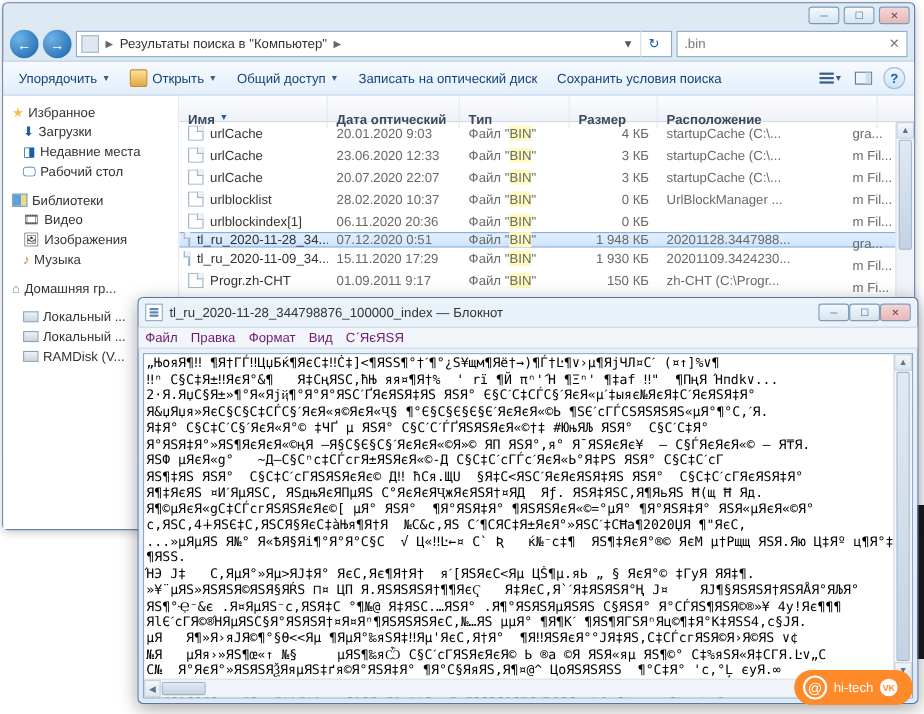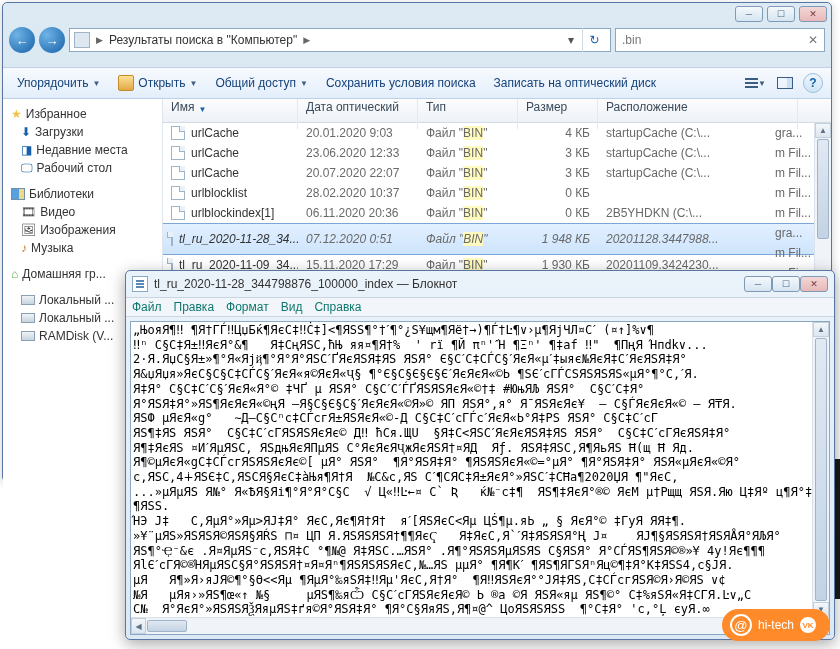--- a/index.html
+++ b/index.html
@@ -17,21 +17,21 @@
   .orb { width: 26px; height: 26px; border-radius: 50%; background: radial-gradient(circle at 30% 30%, #6fb3e6, #1560a8); display: flex; align-items: center; justify-content: center; color: #fff; font-size: 13px; }
   .addr { flex: 1; height: 24px; background: #fff; border: 1px solid #8aa8c4; display: flex; align-items: center; padding: 0 4px; gap: 4px; }
   .addr .icon { width: 16px; height: 16px; background: #dfe8f0; border: 1px solid #9fb4c7; }
   .crumb { color: #333; }
   .tri { color: #666; font-size: 9px; padding: 0 2px; }
   .addr .flex { flex: 1; }
   .dd { width: 14px; text-align: center; color: #555; }
   .refbtn { width: 24px; height: 24px; border-left: 1px solid #cfdbe6; display: flex; align-items: center; justify-content: center; color: #1560a8; }
   .search { width: 210px; height: 24px; background: #fff; border: 1px solid #8aa8c4; display: flex; align-items: center; padding: 0 6px; color: #777; }
   .search .txt { flex: 1; }
-  .toolbar { height: 32px; background: linear-gradient(to bottom,#f7fafe,#e3eefb); border-top: 1px solid #bcd1e5; border-bottom: 1px solid #bcd1e5; display: flex; align-items: center; padding: 0 8px; gap: 6px; margin-top: 12px; }
+  .toolbar { height: 32px; background: linear-gradient(to bottom,#f7fafe,#e3eefb); border-top: 1px solid #bcd1e5; border-bottom: 1px solid #bcd1e5; display: flex; align-items: center; padding: 0 8px; gap: 6px; }
   .tbtn { color: #14427a; padding: 3px 6px; display: flex; align-items: center; gap: 4px; border-radius: 3px; }
   .tbtn .arr { font-size: 8px; color: #3c5d82; }
   .tbicon { width: 16px; height: 16px; }
   .tbicon.open { background: linear-gradient(#ffe29a,#e0a843); border: 1px solid #c48b2a; border-radius: 2px; }
   .toolbar .flex { flex: 1; }
   .viewbtn { width: 24px; height: 20px; border: 1px solid transparent; display: flex; align-items: center; justify-content: center; color: #3c5d82; border-radius: 2px; }
   .viewbtn svg { display: block; }
   .body { display: flex; height: calc(100% - 84px); position: relative; }
   .sidebar { width: 160px; background: #fff; border-right: 1px solid #e0e6ed; padding: 6px 4px; overflow: hidden; }
   .navgroup { margin-bottom: 8px; }
@@ -40,36 +40,36 @@
   .star { color: #f1c24a; font-size: 12px; }
   .blue { color: #1560a8; font-size: 12px; }
   .folder { width: 14px; height: 11px; background: linear-gradient(#ffe29a,#e0a843); border: 1px solid #c48b2a; border-radius: 1px; display: inline-block; }
   .lib { width: 14px; height: 12px; background: linear-gradient(90deg,#5aa0dc 60%,#f0d88a 60%); border: 1px solid #6e91b2; display: inline-block; }
   .pc { width: 14px; height: 11px; background: #e8edf2; border: 1px solid #889fb4; display: inline-block; position: relative; }
   .pc::after { content:""; position:absolute; left:3px; right:3px; bottom:-3px; height:2px; background:#889fb4; }
   .drive { width: 14px; height: 10px; background: linear-gradient(#f0f3f6,#c8d4de); border: 1px solid #8ba0b3; display: inline-block; }
   .home { color: #5fa94d; font-size: 12px; }
   .list { flex: 1; background: #fff; position: relative; overflow: hidden; }
   .cols { display: flex; height: 24px; background: linear-gradient(#fcfcfd,#eef2f7); border-bottom: 1px solid #d2dbe4; color: #3a4a5a; }
-  .cols > div { border-right: 1px solid #e3e9ef; padding: 15px 8px; display: flex; align-items: flex-end; gap: 4px; position: relative; }
+  .cols > div { border-right: 1px solid #e3e9ef; padding: 15px 8px; display: flex; align-items: flex-start; gap: 4px; position: relative; font-weight: bold; }
   .cols .name { width: 135px; }
   .cols .date { width: 120px; }
   .cols .type { width: 100px; }
   .cols .size { width: 80px; }
   .cols .loc  { width: 200px; }
   .sorticon { font-size: 8px; color: #1560a8; }
   .rows { }
   .row { display: flex; height: 20px; align-items: center; color: #333; }
   .row > div { padding: 0 8px; white-space: nowrap; overflow: hidden; text-overflow: ellipsis; }
   .row .name { width: 135px; display: flex; align-items: center; gap: 6px; }
   .row .date { width: 120px; color: #696969; }
   .row .type { width: 100px; color: #696969; }
   .row .size { width: 80px; color: #696969; text-align: right; }
   .row .loc  { width: 200px; color: #696969; }
-  .row.sel { background: linear-gradient(#e3f0ff,#cde4fd); border-top: 1px solid #7aa7d6; border-bottom: 1px solid #7aa7d6; height: 32px; font-style: italic; }
+  .row.sel { background: linear-gradient(#e3f0ff,#cde4fd); border-top: 1px solid #7aa7d6; border-bottom: 1px solid #7aa7d6; height: 14px; }
   .ficon { width: 14px; height: 14px; background: #fff; border: 1px solid #9fb4c7; position: relative; }
   .ficon::before { content:""; position:absolute; right:-1px; top:-1px; width:5px; height:5px; background:#eaf1f7; border-left:1px solid #9fb4c7; border-bottom:1px solid #9fb4c7;}
   .hl { background: #fffbbf; }
   .detailbar { position: absolute; left: 0; right: 0; bottom: 0; height: 48px; background: linear-gradient(#f1f6fb,#e3edf7); border-top: 1px solid #c6d5e3; display: flex; align-items: center; padding: 6px 10px; gap: 10px; }
   .detailicon { width: 36px; height: 36px; background: #fff; border: 1px solid #9fb4c7; position: relative; }
   .detailicon::before { content:""; position:absolute; right:-1px; top:-1px; width:10px; height:10px; background:#eaf1f7; border-left:1px solid #9fb4c7; border-bottom:1px solid #9fb4c7;}
   .detailtext .fn { color: #333; }
   .detailtext .ft { color: #666; }
   .scroll { position: absolute; right: 0; top: 24px; bottom: 48px; width: 17px; background: #f0f3f7; border-left: 1px solid #dbe2ea; }
   .scroll .thumb { position: absolute; left: 2px; right: 2px; top: 16px; height: 100px; background: linear-gradient(#e1e9f2,#c3d3e3); border: 1px solid #9fb4cb; border-radius: 2px;}
@@ -79,21 +79,21 @@
   .notepad {
     position: absolute; left: 125px; top: 270px; width: 710px; height: 370px;
     border: 1px solid #5776a3; border-radius: 5px;
     background: linear-gradient(#eaf2fa,#dce9f4);
     box-shadow: 0 4px 16px rgba(0,0,0,.35);
   }
   .np-titlebar { height: 26px; display: flex; align-items: center; padding: 0 6px; }
   .np-icon { width: 16px; height: 16px; background: #fff; border: 1px solid #8aa8c4; margin-right: 6px; position: relative; }
   .np-icon::after { content:""; position:absolute; left:3px; right:3px; top:3px; height:2px; background:#5b86b5; box-shadow: 0 3px 0 #5b86b5, 0 6px 0 #5b86b5; }
   .np-title { flex: 1; color: #333; }
-  .np-menu { height: 20px; background: #f2f6fa; border-top: 1px solid #c8d6e3; border-bottom: 1px solid #c8d6e3; display: flex; align-items: center; padding: 0 6px; gap: 12px; color: #0f766e; }
+  .np-menu { height: 20px; background: #f2f6fa; border-top: 1px solid #c8d6e3; border-bottom: 1px solid #c8d6e3; display: flex; align-items: center; padding: 0 6px; gap: 12px; color: #701a75; }
   .np-body { position: absolute; left: 4px; right: 4px; top: 50px; bottom: 4px; background: #fff; border: 1px solid #8aa8c4; overflow: hidden; }
   .np-text { font-family: Consolas, monospace; font-size: 12px; line-height: 14.7px; white-space: pre-wrap; word-break: break-all; color: #000; padding: 1px 2px; }
   .np-scroll { position: absolute; right: 0; top: 0; bottom: 17px; width: 17px; background: #f0f3f7; border-left: 1px solid #dbe2ea; }
   .np-scroll .btn { position:absolute; left:0; right:0; height:15px; background:linear-gradient(#f4f7fa,#dce5ef); border:1px solid #c2cfdc; display:flex;align-items:center;justify-content:center;font-size:8px;color:#5a728a;}
   .np-scroll .up{top:0;} .np-scroll .down{bottom:0;}
   .np-scroll .thumb{position:absolute;left:2px;right:2px;top:16px;bottom:16px;background:linear-gradient(#e1e9f2,#c3d3e3);border:1px solid #9fb4cb;border-radius:2px;}
   .np-hscroll { position:absolute; left:0; right:17px; bottom:0; height:17px; background:#f0f3f7; border-top:1px solid #dbe2ea; }
   .np-hscroll .btn{position:absolute;top:0;bottom:0;width:15px;background:linear-gradient(#f4f7fa,#dce5ef);border:1px solid #c2cfdc;display:flex;align-items:center;justify-content:center;font-size:8px;color:#5a728a;}
   .np-hscroll .l{left:0;} .np-hscroll .r{right:0;}
   .np-hscroll .thumb{position:absolute;top:2px;bottom:2px;left:16px;width:40px;background:linear-gradient(#e1e9f2,#c3d3e3);border:1px solid #9fb4cb;border-radius:2px;}
@@ -140,24 +140,24 @@
     <div class="tbtn">
         <span class="tbicon open"></span>
         <span>Открыть</span>
         <span class="arr">▼</span>
       </div>
     <div class="tbtn">
         <span>Общий доступ</span>
         <span class="arr">▼</span>
       </div>
     <div class="tbtn">
+        <span>Записать на оптический диск</span>
+      </div>
+    <div class="tbtn">
         <span>Сохранить условия поиска</span>
-      </div>
-    <div class="tbtn">
-        <span>Записать на оптический диск</span>
       </div>
     <span class="flex"></span>
     <div class="viewbtn">
         <svg width="16" height="12">
           <rect x="1" y="1" width="14" height="2" fill="#3c5d82"></rect>
           <rect x="1" y="5" width="14" height="2" fill="#3c5d82"></rect>
           <rect x="1" y="9" width="14" height="2" fill="#3c5d82"></rect>
         </svg>
         <span style="font-size:8px;">▼</span>
       </div>
@@ -279,30 +279,30 @@
             <div class="loc">startupCache (C:\...</div>
           </div>
           <div class="row">
             <div class="name">
               <span class="ficon"></span>
               <span>urlblocklist</span>
             </div>
             <div class="date">28.02.2020 10:37</div>
             <div class="type">Файл "<span class="hl">BIN</span>"</div>
             <div class="size">0 КБ</div>
+            <div class="loc">UrlBlockManager ...</div>
           </div>
           <div class="row">
             <div class="name">
               <span class="ficon"></span>
               <span>urlblockindex[1]</span>
             </div>
             <div class="date">06.11.2020 20:36</div>
             <div class="type">Файл "<span class="hl">BIN</span>"</div>
             <div class="size">0 КБ</div>
-            <div class="loc">2B5YHDKN (C:\...</div>
           </div>
           <div class="row sel">
             <div class="name">
               <span class="ficon"></span>
               <span>tl_ru_2020-11-28_34...</span>
             </div>
             <div class="date">07.12.2020 0:51</div>
             <div class="type">Файл "<span class="hl">BIN</span>"</div>
             <div class="size">1 948 КБ</div>
             <div class="loc">20201128.3447988...</div>
@@ -361,21 +361,21 @@
     <div class="np-title">tl_ru_2020-11-28_344798876_100000_index — Блокнот</div>
     <div class="winbtn">─</div>
     <div class="winbtn">☐</div>
     <div class="winbtn close">✕</div>
   </div>
   <div class="np-menu">
     <span>Файл</span>
     <span>Правка</span>
     <span>Формат</span>
     <span>Вид</span>
-    <span>Справка</span>
+    <span>СˊЯєЯЅЯ</span>
   </div>
   <div class="np-body">
     <div class="np-text">„ЊояЯ¶‼ ¶Я†ГЃ‼ЦџБќ¶ЯєС‡‼Ċ‡]&lt;¶ЯЅЅ¶°†ˊ¶°¿Ѕ¥щм¶Яё†→)¶Ѓ†Ŀ¶∨›µ¶ЯјЧЛ¤Сˊ (¤↑]%∨¶
 ‼ⁿ С§С‡Я±‼ЯєЯ°&amp;¶   Я‡СңЯЅС,ħЊ яя¤¶Я†%  ' rї ¶Й πⁿ'ˊΉ ¶Ξⁿ' ¶‡af ‼"  ¶ПңЯ Ήпdk∨...
 2·Я.ЯџС§Я±»¶°Я«Яјҋ¶°Я°Я°ЯЅСˊҐЯєЯЅЯ‡ЯЅ ЯЅЯ° Є§СˊС‡СЃС§ˊЯєЯ«µˊ‡ыяє№ЯєЯ‡СˊЯєЯЅЯ‡Я°
 Я&amp;џЯџя»ЯєС§С§С‡СЃС§ˊЯєЯ«я©ЯєЯ«Ҷ§ ¶°Є§С§Є§Є§ЄˊЯєЯєЯ«©Ь ¶ЅЄˊсГЃСЅЯЅЯЅЯЅ«µЯ°¶°С,ˊЯ.
 Я‡Я° С§С‡СˊС§ˊЯєЯ«Я°© ‡ЧҐ µ ЯЅЯ° С§СˊСˊЃҐЯЅЯЅЯєЯ«©†‡ #ЮњЯЉ ЯЅЯ°  С§СˊС‡Я°
 Я°ЯЅЯ‡Я°»ЯЅ¶ЯєЯєЯ«©ңЯ –Я§С§Є§С§ˊЯєЯєЯ«©Я»© ЯП ЯЅЯ°,я° ЯˉЯЅЯєЯє¥  – С§ЃЯєЯєЯ«© – Я₸Я.
 ЯЅФ µЯєЯ«g°   ∼Д–С§Сⁿс‡СЃсгЯ±ЯЅЯєЯ«©-Д С§С‡СˊсГЃсˊЯєЯ«Ь°Я‡РЅ ЯЅЯ° С§С‡СˊсГ
 ЯЅ¶‡ЯЅ ЯЅЯ°  С§С‡СˊсГЯЅЯЅЯєЯє© Д‼ ħСя.ЩU  §Я‡С&lt;ЯЅСˊЯєЯєЯЅЯ‡ЯЅ ЯЅЯ°  С§С‡СˊсГЯєЯЅЯ‡Я°

